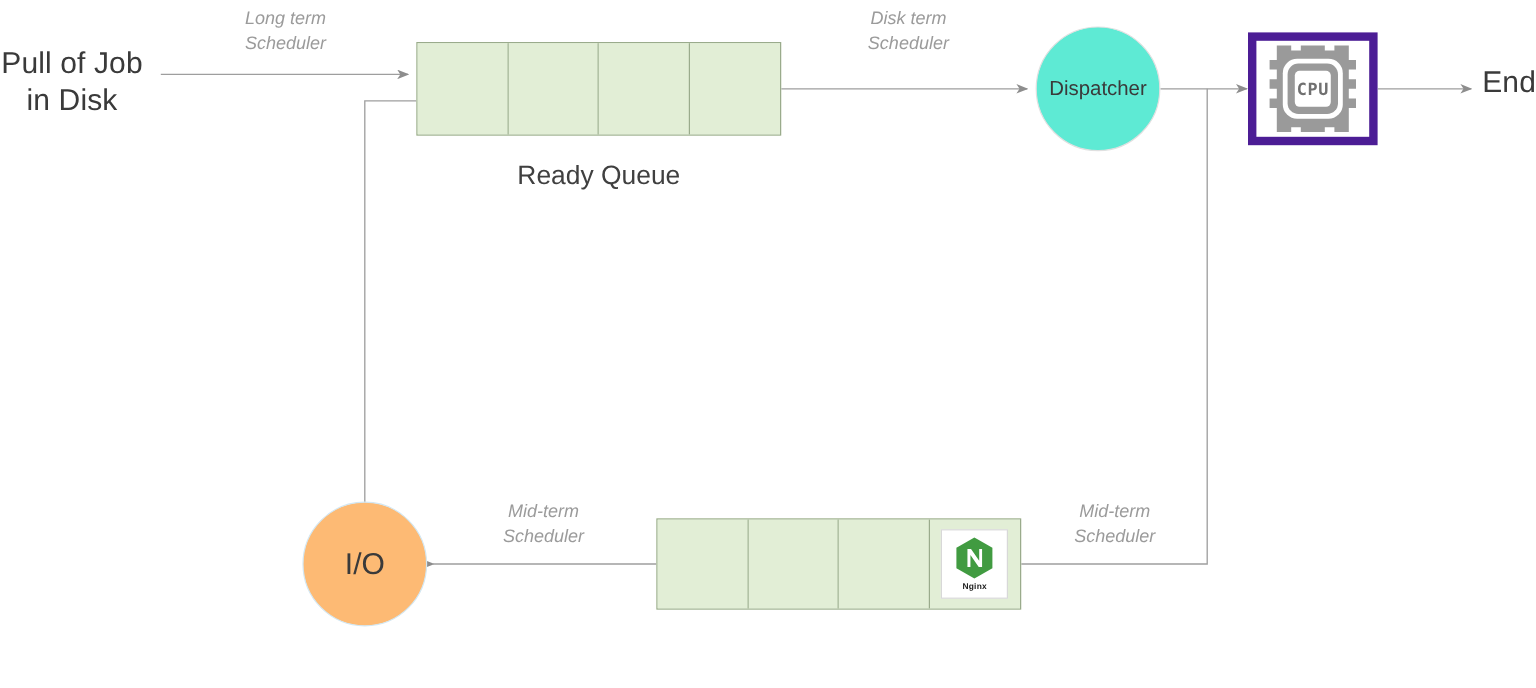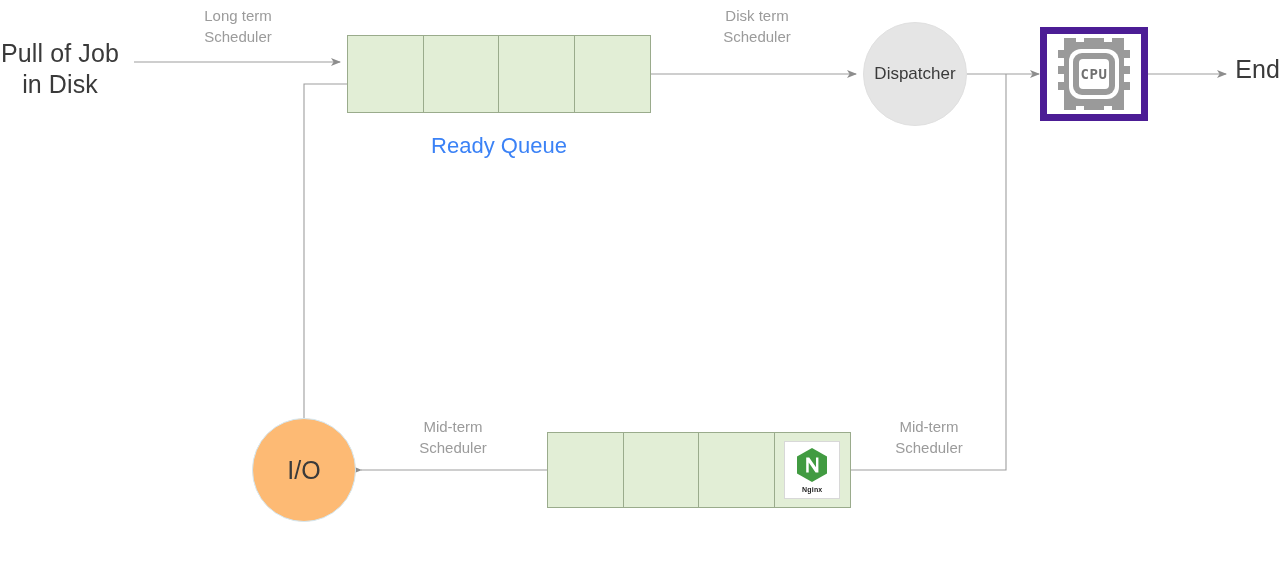--- a/index.html
+++ b/index.html
@@ -36,24 +36,25 @@
     white-space: pre-line;
     letter-spacing: 0.1px;
   }
   .edge-label {
     position: absolute;
     color: #9b9b9b;
     font-size: 15px;
     line-height: 21px;
     text-align: center;
     white-space: pre-line;
+    font-style: italic;
   }
   .queue-caption {
     position: absolute;
-    color: #3b82f6;
+    color: #404040;
     font-size: 22px;
     line-height: 26px;
     text-align: center;
     white-space: nowrap;
   }
 
   
   .queue {
     position: absolute;
     display: flex;
@@ -76,21 +77,21 @@
     position: absolute;
     box-sizing: border-box;
     border-radius: 50%;
     display: flex;
     align-items: center;
     justify-content: center;
     font-size: 17px;
     color: #3a3a3a;
   }
   .circle.dispatcher {
-    background: #e5e5e5;
+    background: #5eead4;
     border: 1px solid #e0e0e0;
   }
   .circle.io {
     background: #fdba74;
     border: 1px solid #d3e7f2;
     font-size: 25px;
   }
 
   
   .cpu-box {

